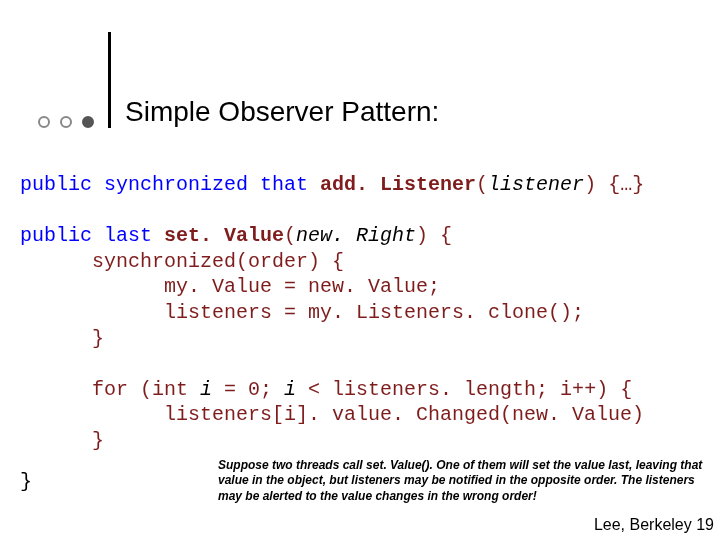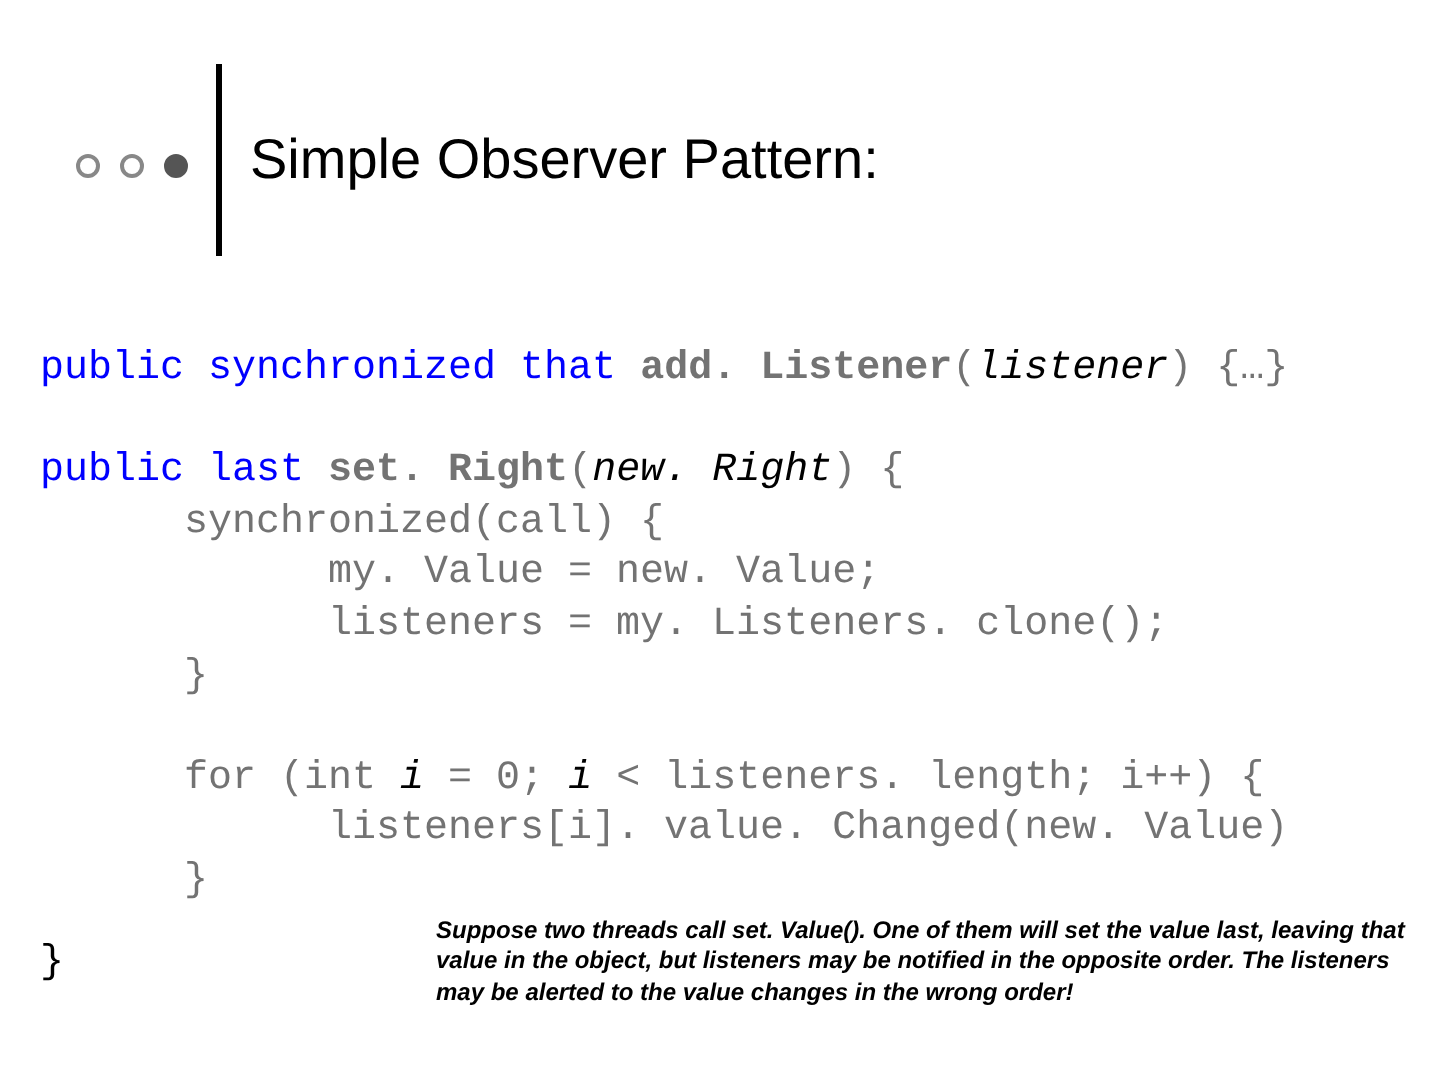--- a/index.html
+++ b/index.html
@@ -43,41 +43,41 @@
     background: #555;
     border-color: #555;
   }
   .vline {
     width: 3px;
     background: #000;
     height: 96px;
   }
   .header-row {
     display: flex;
-    align-items: center;
+    align-items: flex-end;
     gap: 14px;
   }
   .title {
     font-size: 28px;
     line-height: 1.18;
     color: #000;
   }
   .code {
     position: absolute;
     top: 172px;
     left: 20px;
     right: 12px;
     font-family: "Courier New", Courier, monospace;
     font-size: 20px;
     line-height: 1.28;
     white-space: pre;
     color: #000;
   }
   .code .kw   { color: #0000ff; }
-  .code .norm { color: #737373; }
+  .code .norm { color: #7f1d1d; }
   .code .id   { font-style: italic; margin-top: 12px; }
   .code .bold { font-weight: bold; }
   .note {
     position: absolute;
     left: 170px;
     top: 458px;
     width: 500px;
     font-family: Arial, Helvetica, sans-serif;
     font-size: 12px;
     line-height: 1.28;
@@ -115,28 +115,29 @@
       </div>
       <div class="vline"></div>
       <div class="title">
         <span>Simple Observer Pattern:</span><br>
       </div>
     </div>
   </div>
 
   <div class="code"><span class="kw">public synchronized that </span><span class="norm bold">add. Listener</span><span class="norm">(</span><span class="id">listener</span><span class="norm">) {…}</span>
 
-<span class="kw">public last </span><span class="norm bold">set. Right</span><span class="norm">(</span><span class="id">new. Right</span><span class="norm">) {</span>
-<span class="norm">      synchronized(call) {</span>
+<span class="kw">public last </span><span class="norm bold">set. Value</span><span class="norm">(</span><span class="id">new. Right</span><span class="norm">) {</span>
+<span class="norm">      synchronized(order) {</span>
 <span class="norm">            my. Value = new. Value;</span>
 <span class="norm">            listeners = my. Listeners. clone();</span>
 <span class="norm">      }</span>
 
 <span class="norm">      for (int </span><span class="id">i</span><span class="norm"> = 0; </span><span class="id">i</span><span class="norm"> &lt; listeners. length; i++) {</span>
 <span class="norm">            listeners[i]. value. Changed(new. Value)</span>
 <span class="norm">      }</span></div>
 
   <div class="closebrace">}</div>
 
   <div class="note">Suppose two threads call set. Value(). One of them will set the value last, leaving that value in the object, but listeners may be notified in the opposite order. The listeners may be alerted to the value changes in the wrong order!</div>
 
+  <div class="footer">Lee, Berkeley 19</div>
 
 </div>
 
 </body></html>

